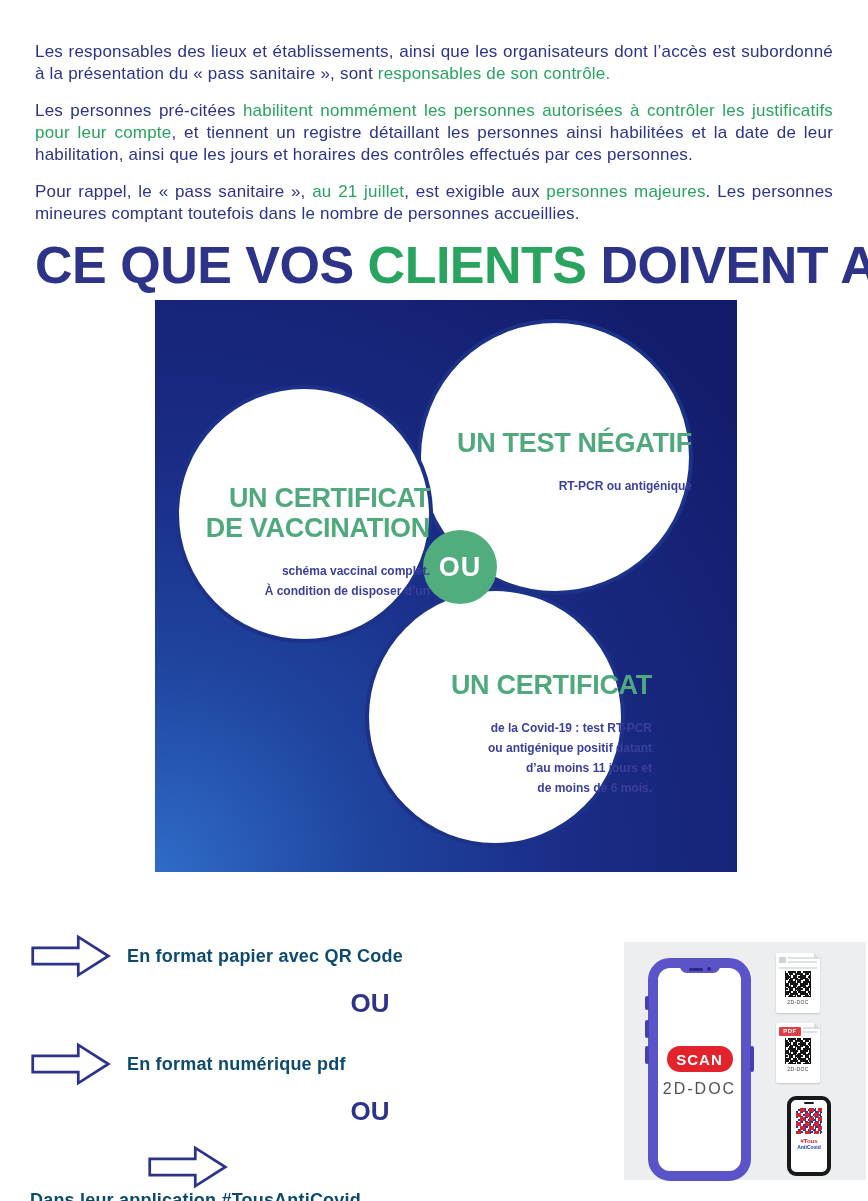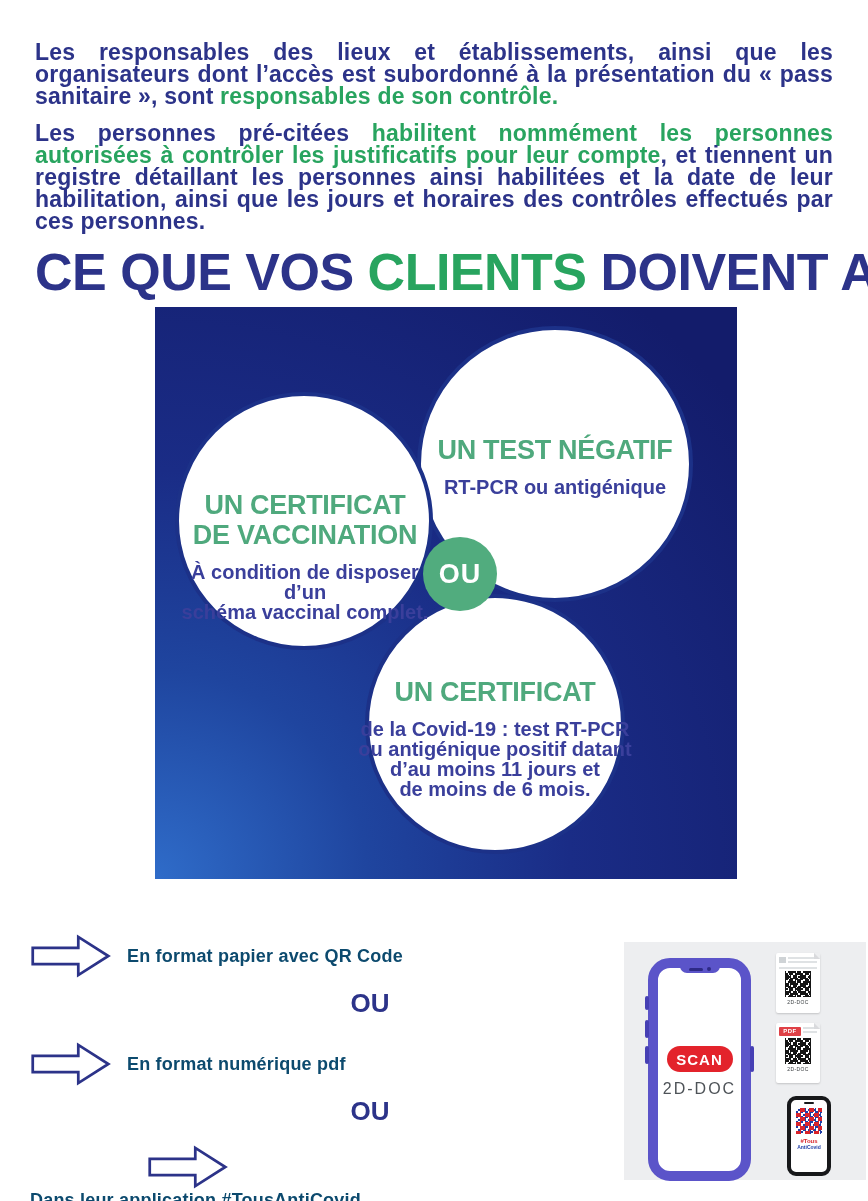--- a/index.html
+++ b/index.html
@@ -5,21 +5,21 @@
   html,body{margin:0;padding:0;}
   body{
     width:868px;height:1201px;position:relative;overflow:hidden;
     background:#ffffff;
     font-family:"Liberation Sans", sans-serif;
   }
   
   .doc-text{padding:41px 35px 0 35px;}
   .doc-text p{
     margin:0 0 15px 0;
-    font-size:23px;line-height:22px;font-weight:700;
+    font-size:17px;line-height:22px;font-weight:400;
     text-align:justify;color:#2c3389;letter-spacing:.2px;
   }
   .seg-green{color:#28a45f;}
   .page-heading{
     margin:20px 0 0 35px;
     font-size:52px;line-height:40px;font-weight:700;
     color:#2c3389;letter-spacing:-.5px;white-space:nowrap;
   }
   
   .infographic{
@@ -29,23 +29,23 @@
   }
   .circle{position:absolute;border-radius:50%;background:#ffffff;border:4px solid #1c3188;box-sizing:border-box;}
   .c-test{left:262px;top:19px;width:276px;height:276px;z-index:1;}
   .c-reta{left:210px;top:287px;width:260px;height:260px;z-index:2;}
   .c-vacc{left:20px;top:85px;width:258px;height:258px;z-index:3;}
   .c-ou{
     left:268px;top:230px;width:74px;height:74px;border:none;background:#51ac7e;z-index:4;
     display:flex;align-items:center;justify-content:center;
     color:#ffffff;font-size:27px;font-weight:700;letter-spacing:1px;
   }
-  .bubble-text{position:absolute;text-align:center;z-index:5;}
+  .bubble-text{position:absolute;text-align:right;z-index:5;}
   .bubble-text .title{font-size:27px;line-height:30px;font-weight:700;color:#4fa97d;letter-spacing:-.3px;}
-  .bubble-text .body{font-size:20px;line-height:20px;font-weight:600;color:#3a3f9b;margin-top:12px;}
+  .bubble-text .body{font-size:12px;line-height:20px;font-weight:600;color:#3a3f9b;margin-top:18px;}
   .bubble-text .body span{display:block;}
   .t-vacc{left:25px;top:183px;width:250px;}
   .t-test{left:263px;top:128px;width:274px;}
   .t-reta{left:183px;top:370px;width:314px;}
   
   .option-row{position:absolute;display:flex;align-items:center;}
   .option-row .arrow{width:82px;height:46px;flex:0 0 auto;margin-right:15px;}
   .option-row .option-label{font-size:18px;font-weight:700;color:#0c4a6e;letter-spacing:.2px;white-space:nowrap;}
   .row1{left:30px;top:933px;}
   .row2{left:30px;top:1041px;}
@@ -121,38 +121,39 @@
   .app-name{text-align:center;line-height:6px;}
   .app-name .l1{font-size:6px;font-weight:700;color:#d8232a;}
   .app-name .l2{font-size:5px;font-weight:700;color:#1f3da6;display:block;}
 </style>
 </head>
 <body>
 
 <div class="doc-text">
   <p><span>Les responsables des lieux et établissements, ainsi que les organisateurs dont l’accès est subordonné à la présentation du « pass sanitaire », sont </span><span class="seg-green">responsables de son contrôle.</span></p>
   <p><span>Les personnes pré-citées </span><span class="seg-green">habilitent nommément les personnes autorisées à contrôler les justificatifs pour leur compte</span><span>, et tiennent un registre détaillant les personnes ainsi habilitées et la date de leur habilitation, ainsi que les jours et horaires des contrôles effectués par ces personnes.</span></p>
+  <p><span>Pour rappel, le « pass sanitaire », </span><span class="seg-green">au 21 juillet</span><span>, est exigible aux </span><span class="seg-green">personnes majeures</span><span>. Les personnes mineures comptant toutefois dans le nombre de personnes accueillies.</span></p>
 </div>
 
 <div class="page-heading"><span>CE QUE VOS </span><span class="seg-green">CLIENTS</span><span> DOIVENT AVOIR</span></div>
 
 <div class="infographic">
   <div class="circle c-test"></div>
   <div class="circle c-reta"></div>
   <div class="circle c-vacc"></div>
   <div class="circle c-ou">OU</div>
 
   <div class="bubble-text t-vacc">
     <div class="title">
       <span style="display:block">UN CERTIFICAT</span>
       <span style="display:block">DE VACCINATION</span>
     </div>
     <div class="body">
+      <span>schéma vaccinal complet.</span>
       <span>À condition de disposer d’un</span>
-      <span>schéma vaccinal complet.</span>
     </div>
   </div>
 
   <div class="bubble-text t-test">
     <div class="title">
       <span style="display:block">UN TEST NÉGATIF</span>
     </div>
     <div class="body">
       <span>RT-PCR ou antigénique</span>
     </div>

